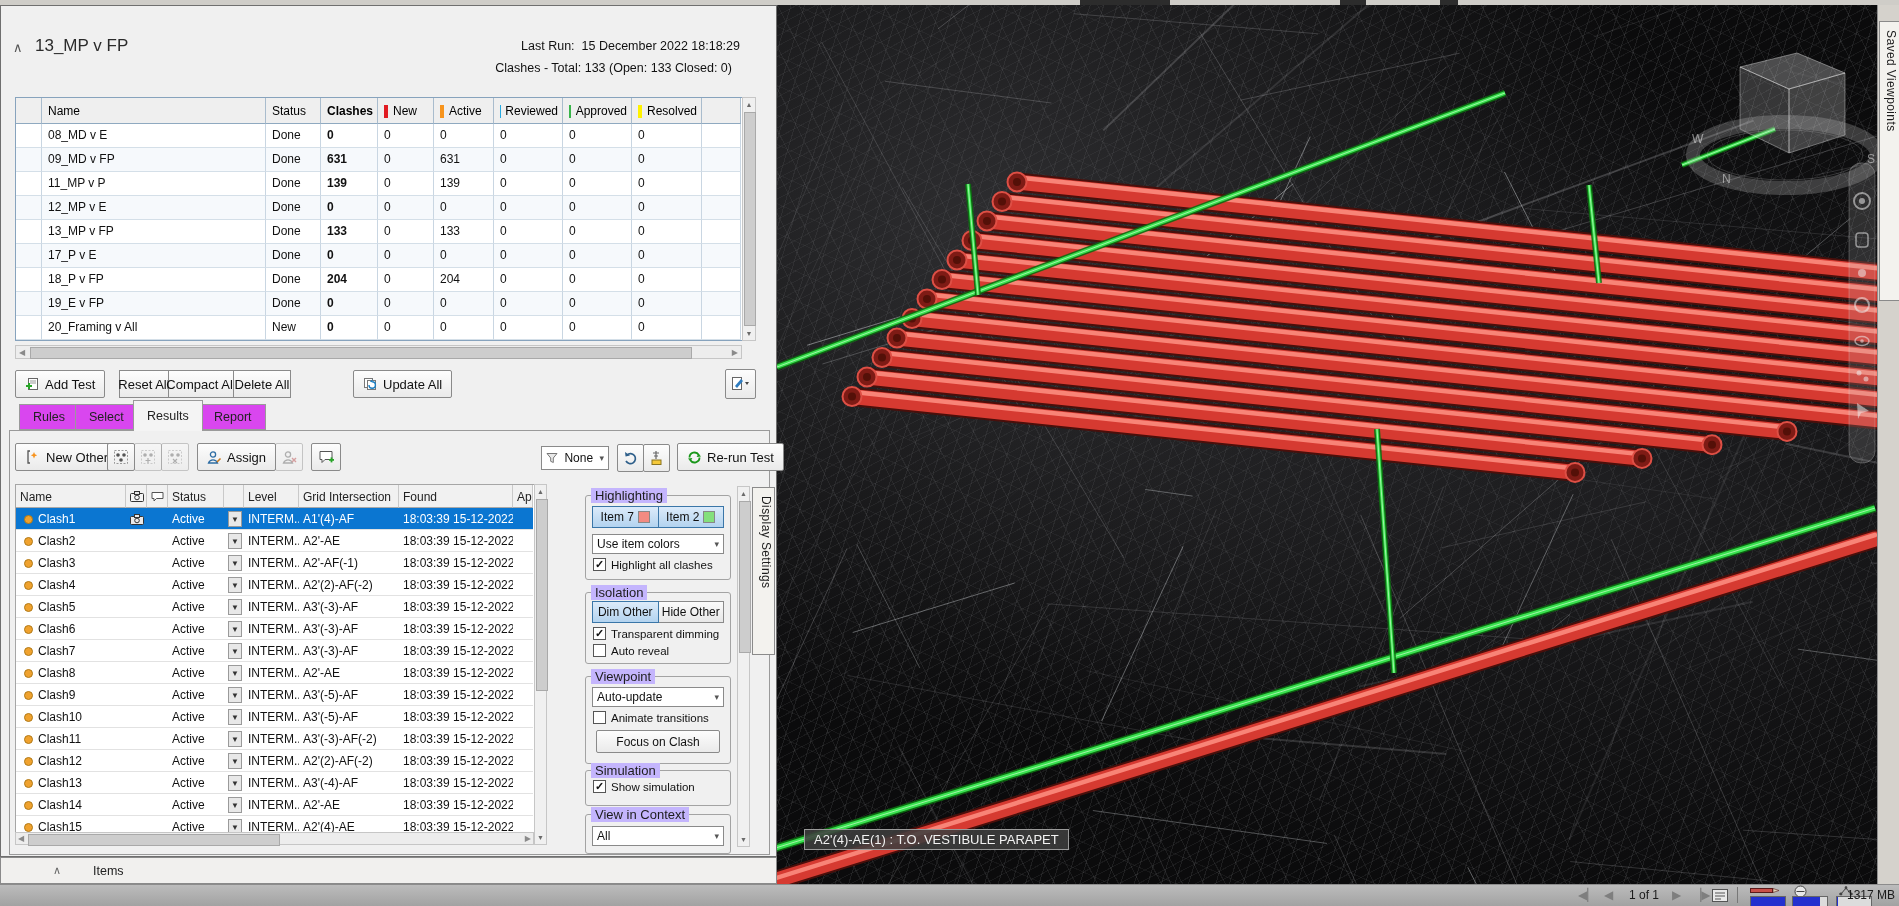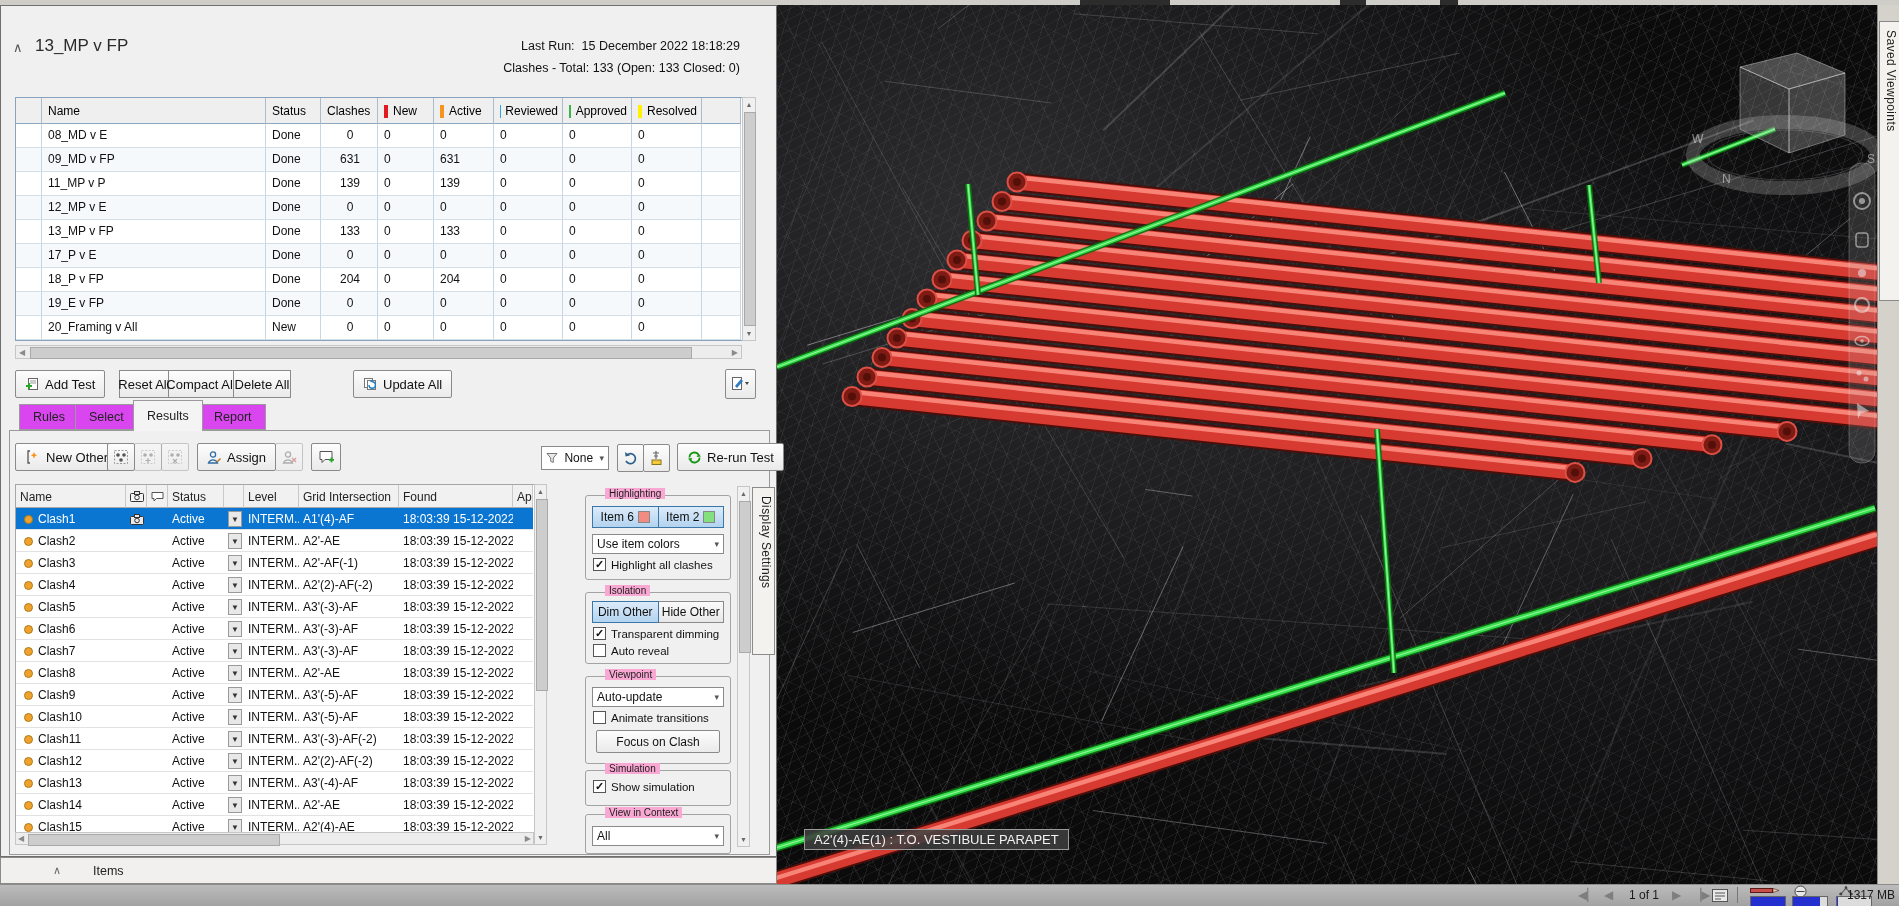--- a/index.html
+++ b/index.html
@@ -41,21 +41,21 @@
   #hdr-summary{right:1130px;top:55px;font-size:12.5px;color:#111;white-space:nowrap;}
   
   #tests-table{left:14px;top:91px;width:727px;border:1px solid #87a3bd;background:#fff;}
   .t-grid{display:grid;grid-template-columns:26px 224px 55px 57px 56px 60px 69px 69px 70px 39px;}
   .t-hcell{background:#efefef;border-right:1px solid #a9bccd;border-bottom:1px solid #8fa9c0;
     font-size:12px;color:#000;padding:5px 4px 4px 6px;height:16px;display:flex;align-items:center;white-space:nowrap;overflow:hidden;}
   .t-cell{border-right:1px solid #c9d6e2;border-bottom:1px solid #d4dfe8;font-size:12px;color:#111;
     padding:4px 4px 3px 6px;height:16px;white-space:nowrap;overflow:hidden;}
   .t-row-odd .t-cell{background:#f6f9fc;}
   .chip{display:inline-block;width:4px;height:13px;margin-right:5px;vertical-align:-2px;}
-  .bold{font-weight:normal;text-align:center;}
+  .bold{font-weight:bold;}
   #tests-vscroll{left:741px;top:91px;width:14px;height:244px;background:#f0f0f0;border:1px solid #c6c6c6;box-sizing:border-box;}
   .scroll-arrow{position:absolute;left:0;width:100%;text-align:center;font-size:7px;color:#6a6a6a;}
   .vthumb{position:absolute;left:1px;width:10px;background:#cdcdcd;border:1px solid #a9a9a9;}
   #tests-hscroll{left:14px;top:339px;width:727px;height:14px;background:#ededed;border:1px solid #c6c6c6;box-sizing:border-box;}
   .hthumb{position:absolute;top:1px;height:10px;background:#cdcdcd;border:1px solid #a9a9a9;}
   .h-arrow{position:absolute;top:2px;font-size:8px;color:#8a8a8a;}
   
   .btn{position:absolute;display:inline-flex;align-items:center;justify-content:center;gap:5px;
     height:28px;background:linear-gradient(#fdfdfd,#eaeaea);border:1px solid #8a8a8a;border-radius:2px;
     font-size:13px;color:#111;box-sizing:border-box;padding:0 9px;white-space:nowrap;}
@@ -76,21 +76,21 @@
     height:16px;display:flex;align-items:center;white-space:nowrap;overflow:hidden;}
   .c-row-sel .c-cell{background:#0b76d1;color:#fff;}
   .clash-dot{display:inline-block;width:9px;height:9px;border-radius:50%;margin:0 5px 0 4px;
     border:1px solid #b07a18;box-sizing:border-box;}
   .dd-mini{display:inline-block;width:15px;height:16px;background:#e8e8e8;border:1px solid #9a9a9a;
     color:#333;font-size:8px;text-align:center;line-height:15px;box-sizing:border-box;}
   #clash-vscroll{left:533px;top:478px;width:13px;height:361px;background:#f0f0f0;border:1px solid #c6c6c6;box-sizing:border-box;}
   #clash-hscroll{left:14px;top:826px;width:519px;height:13px;background:#ededed;border:1px solid #c6c6c6;box-sizing:border-box;}
   
   .groupbox{position:absolute;left:584px;width:146px;border:1px solid #a3a3a3;border-radius:3px;box-sizing:border-box;}
-  .gb-title{position:absolute;top:-8px;left:19px;background:#f9a8d4;padding:0 4px;font-size:10px;color:#1c1c1c;}
+  .gb-title{position:absolute;top:-8px;left:5px;background:#c4b5fd;padding:0 4px;font-size:13px;color:#1c1c1c;}
   .toggle{display:inline-flex;align-items:center;justify-content:center;gap:4px;height:22px;
     font-size:12px;color:#111;border:1px solid #8a8a8a;background:linear-gradient(#fbfbfb,#e7e7e7);box-sizing:border-box;}
   .toggle.on{background:linear-gradient(#dcebfa,#b3d3ef);border-color:#3a76a8;}
   .swatch{width:10px;height:10px;display:inline-block;border:1px solid #888;}
   .dd{display:flex;align-items:center;height:20px;background:#fff;border:1px solid #8a8a8a;
     font-size:12px;color:#111;padding:0 4px;box-sizing:border-box;justify-content:space-between;}
   .dd .arr{color:#555;font-size:9px;}
   .chkrow{display:flex;align-items:center;gap:5px;font-size:11.5px;color:#111;margin:4px 0 0 7px;}
   .chk{width:13px;height:13px;background:#fff;border:1px solid #555;box-sizing:border-box;
     font-size:11px;line-height:11px;text-align:center;color:#111;font-weight:bold;flex:0 0 13px;}
@@ -322,21 +322,21 @@
 
   <div class="abs" id="left-panel">
 
 
     <div class="abs" id="hdr-collapse">∧</div>
     <div class="abs" id="hdr-name">13_MP v FP</div>
     <div class="abs" id="hdr-lastrun" style="right:36px;top:33px;">
       <span>Last Run:</span>&nbsp;
       <span>15 December 2022 18:18:29</span>
     </div>
-    <div class="abs" id="hdr-summary" style="right:36px;top:55px;">Clashes - Total: 133  (Open: 133  Closed: 0)</div>
+    <div class="abs" id="hdr-summary" style="right:44px;top:55px;">Clashes - Total: 133  (Open: 133  Closed: 0)</div>
 
     <div class="abs" id="tests-table">
       <div class="t-grid" id="tests-header">
           <div class="t-hcell"></div>
           <div class="t-hcell">
             <span>Name</span>
           </div>
           <div class="t-hcell">
             <span>Status</span>
           </div>
@@ -855,21 +855,21 @@
     <div class="abs" id="clash-hscroll">
       <span class="h-arrow" style="left:2px;top:1px;">◀</span>
       <div class="hthumb" style="left:12px;width:250px;"></div>
       <span class="h-arrow" style="right:2px;top:1px;">▶</span>
     </div>
 
     <div class="groupbox" style="top:489px;height:85px;">
       <span class="gb-title">Highlighting</span>
       <div style="display:flex;margin:10px 6px 0 6px;">
         <div class="toggle on" style="flex:1;">
-          <span>Item 6</span>
+          <span>Item 7</span>
           <span class="swatch" id="sw1" style="background: rgb(242, 139, 130);"></span>
         </div>
         <div class="toggle on" style="flex:1;border-left:none;">
           <span>Item 2</span>
           <span class="swatch" id="sw2" style="background: rgb(132, 224, 124);"></span>
         </div>
       </div>
       <div class="dd" style="margin:6px 6px 0 6px;">
         <span>Use item colors</span>
         <span class="arr">▾</span>

